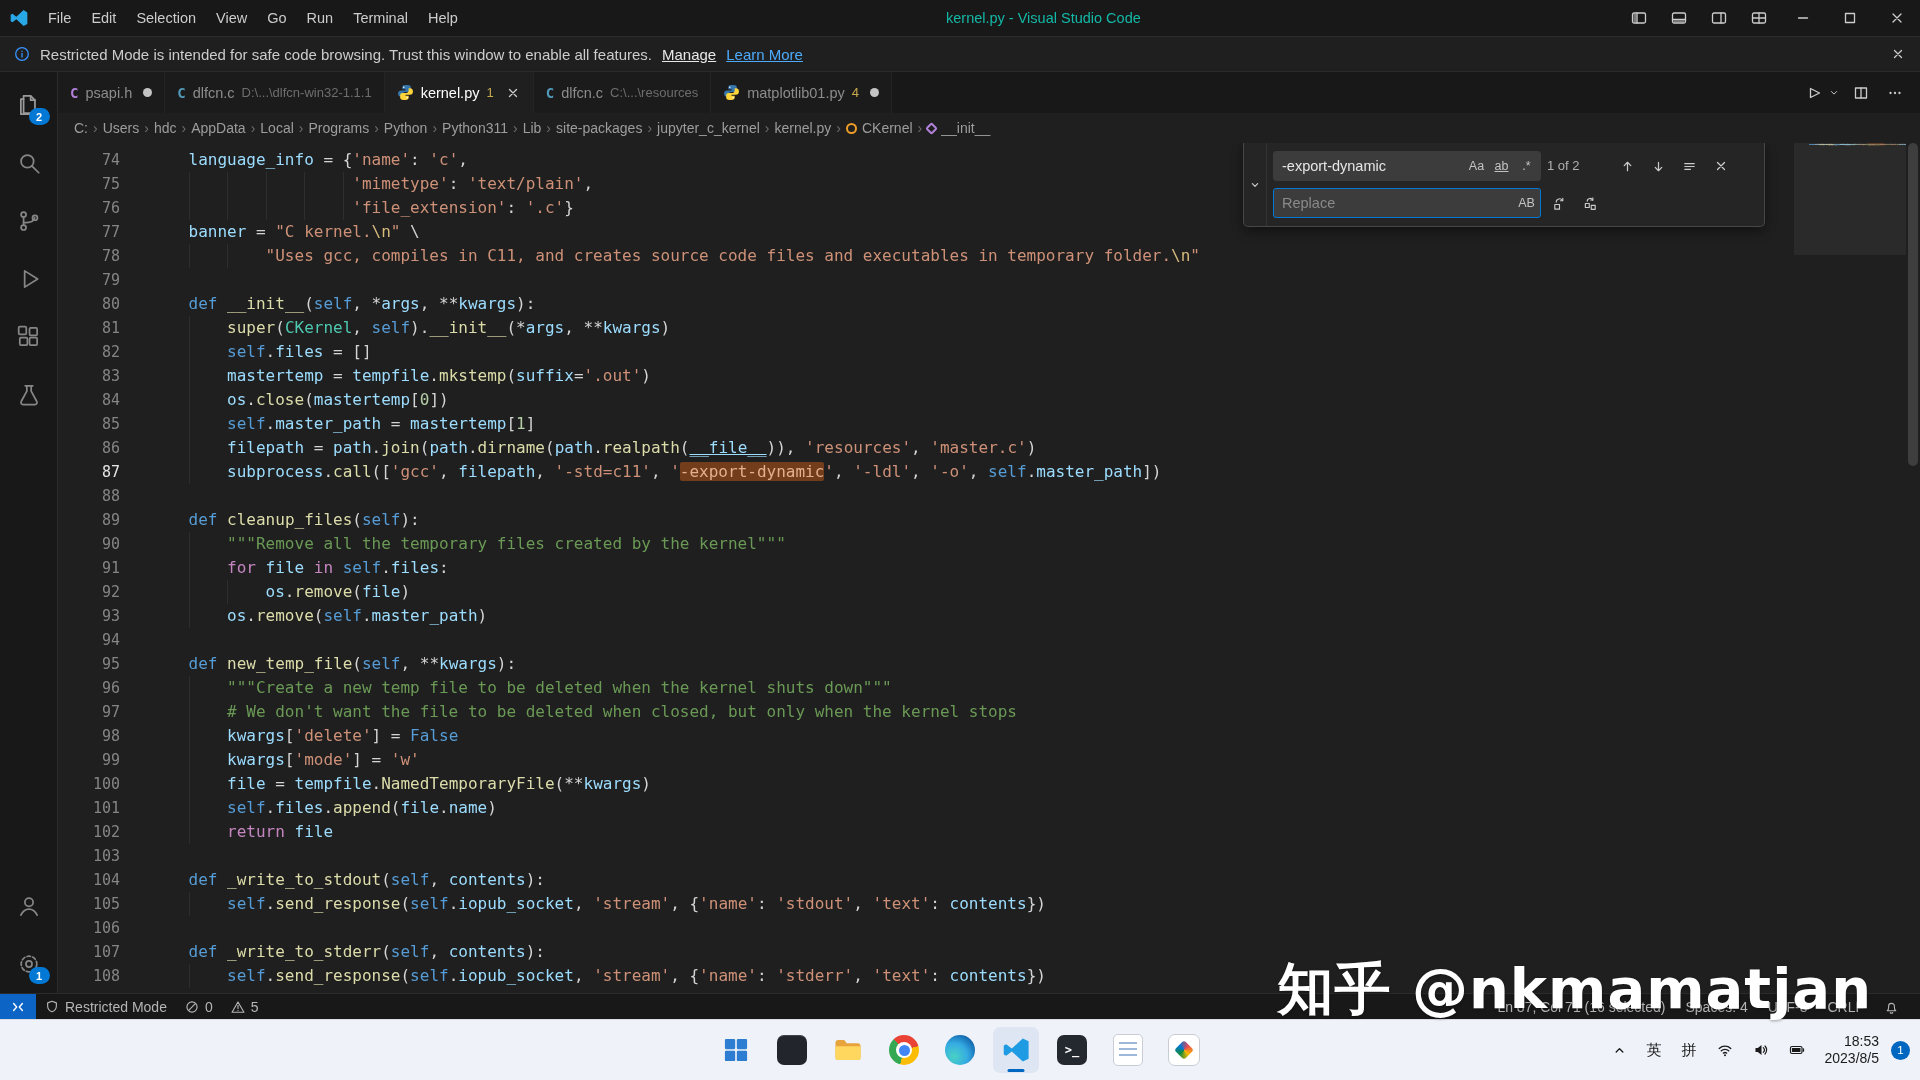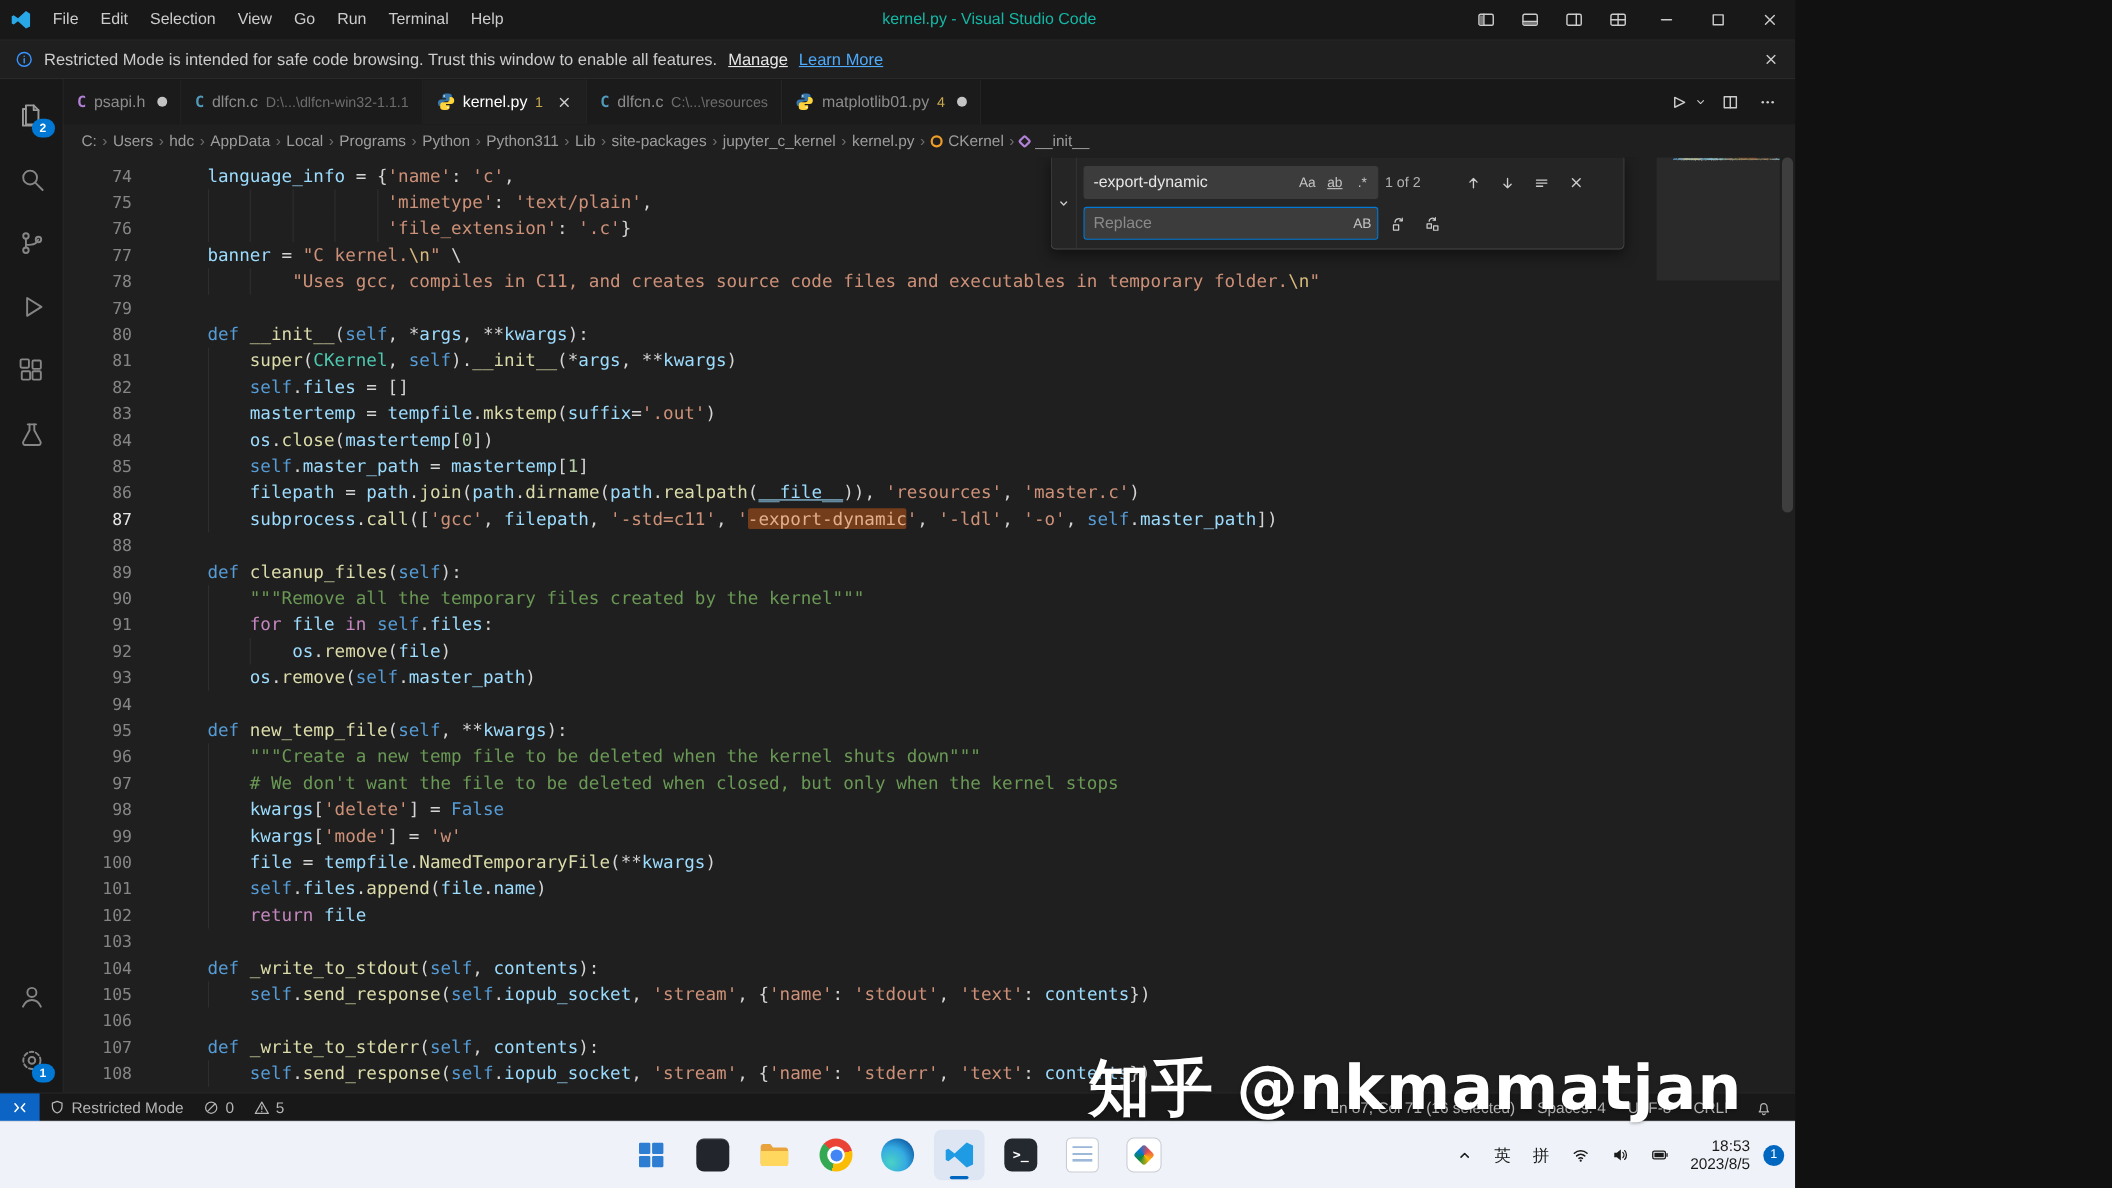--- a/index.html
+++ b/index.html
@@ -1,16 +1,16 @@
 <!DOCTYPE html>
 <html><head>
 <meta charset="utf-8">
 <style>
   html,body{margin:0;padding:0;background:#111;}
-  #root{position:relative;width:1632px;height:1080px;overflow:hidden;background:#1f1f1f;
+  #root{position:relative;width:1920px;height:1080px;overflow:hidden;background:#1f1f1f;
         font-family:"Liberation Sans","DejaVu Sans",sans-serif;color:#cccccc;-webkit-font-smoothing:antialiased;}
   .ic{display:inline-flex;align-items:center;justify-content:center;}
   .ic svg{display:block;}
 
   
   #titlebar{height:37px;background:#181818;display:flex;align-items:center;border-bottom:1px solid #2b2b2b;box-sizing:border-box;}
   #app-logo{width:38px;display:flex;justify-content:center;}
   #menubar{display:flex;}
   .menu-item{padding:0 10px;font-size:14.5px;color:#cccccc;line-height:36px;border-radius:5px;}
   #title-center{flex:1;text-align:center;font-size:14.5px;color:#14b8a6;white-space:nowrap;overflow:hidden;}

